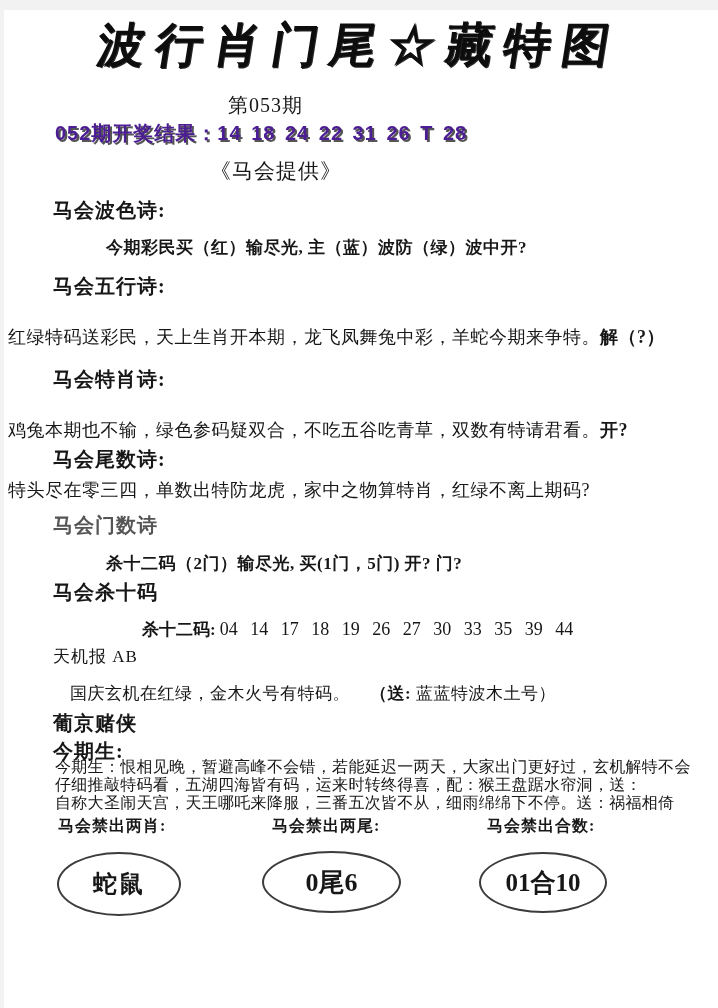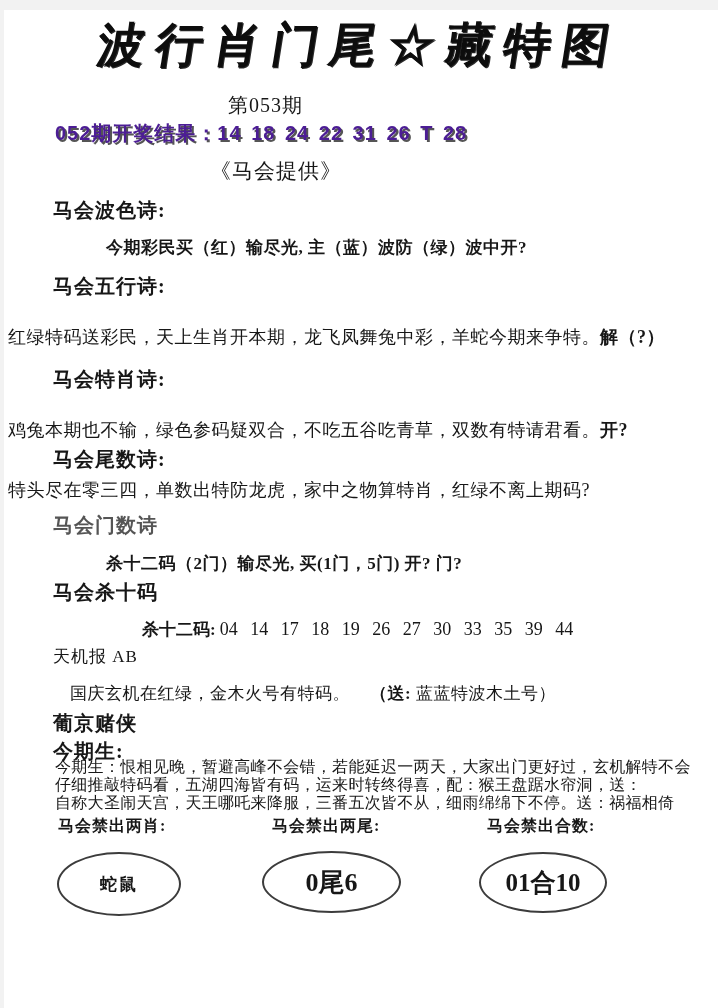--- a/index.html
+++ b/index.html
@@ -31,21 +31,21 @@
   .faded{color:#555;}
   .k12 .lbl{font-weight:bold;font-size:17px;}
   .k12 .nums{font-size:18px;word-spacing:8px;font-family:"Liberation Serif",serif;}
   .para{font-size:16px;letter-spacing:0.3px;}
   .banlabel{font-size:16px;font-weight:bold;letter-spacing:1px;}
   .oval{
     position:absolute;border:2px solid #3c3c3c;border-radius:50%;
     display:flex;align-items:center;justify-content:center;
     font-weight:bold;background:#fff;
   }
-  .oval1{left:57px;top:852px;width:120px;height:60px;font-size:17px;letter-spacing:2px;}
+  .oval1{left:57px;top:852px;width:120px;height:60px;font-size:24px;letter-spacing:2px;}
   .oval2{left:262px;top:851px;width:135px;height:58px;font-size:26px;}
   .oval3{left:479px;top:852px;width:124px;height:57px;font-size:25px;}
 </style>
 </head>
 <body>
 
 <div class="page">
 
   <div class="edge-top"></div>
   <div class="edge-left"></div>

